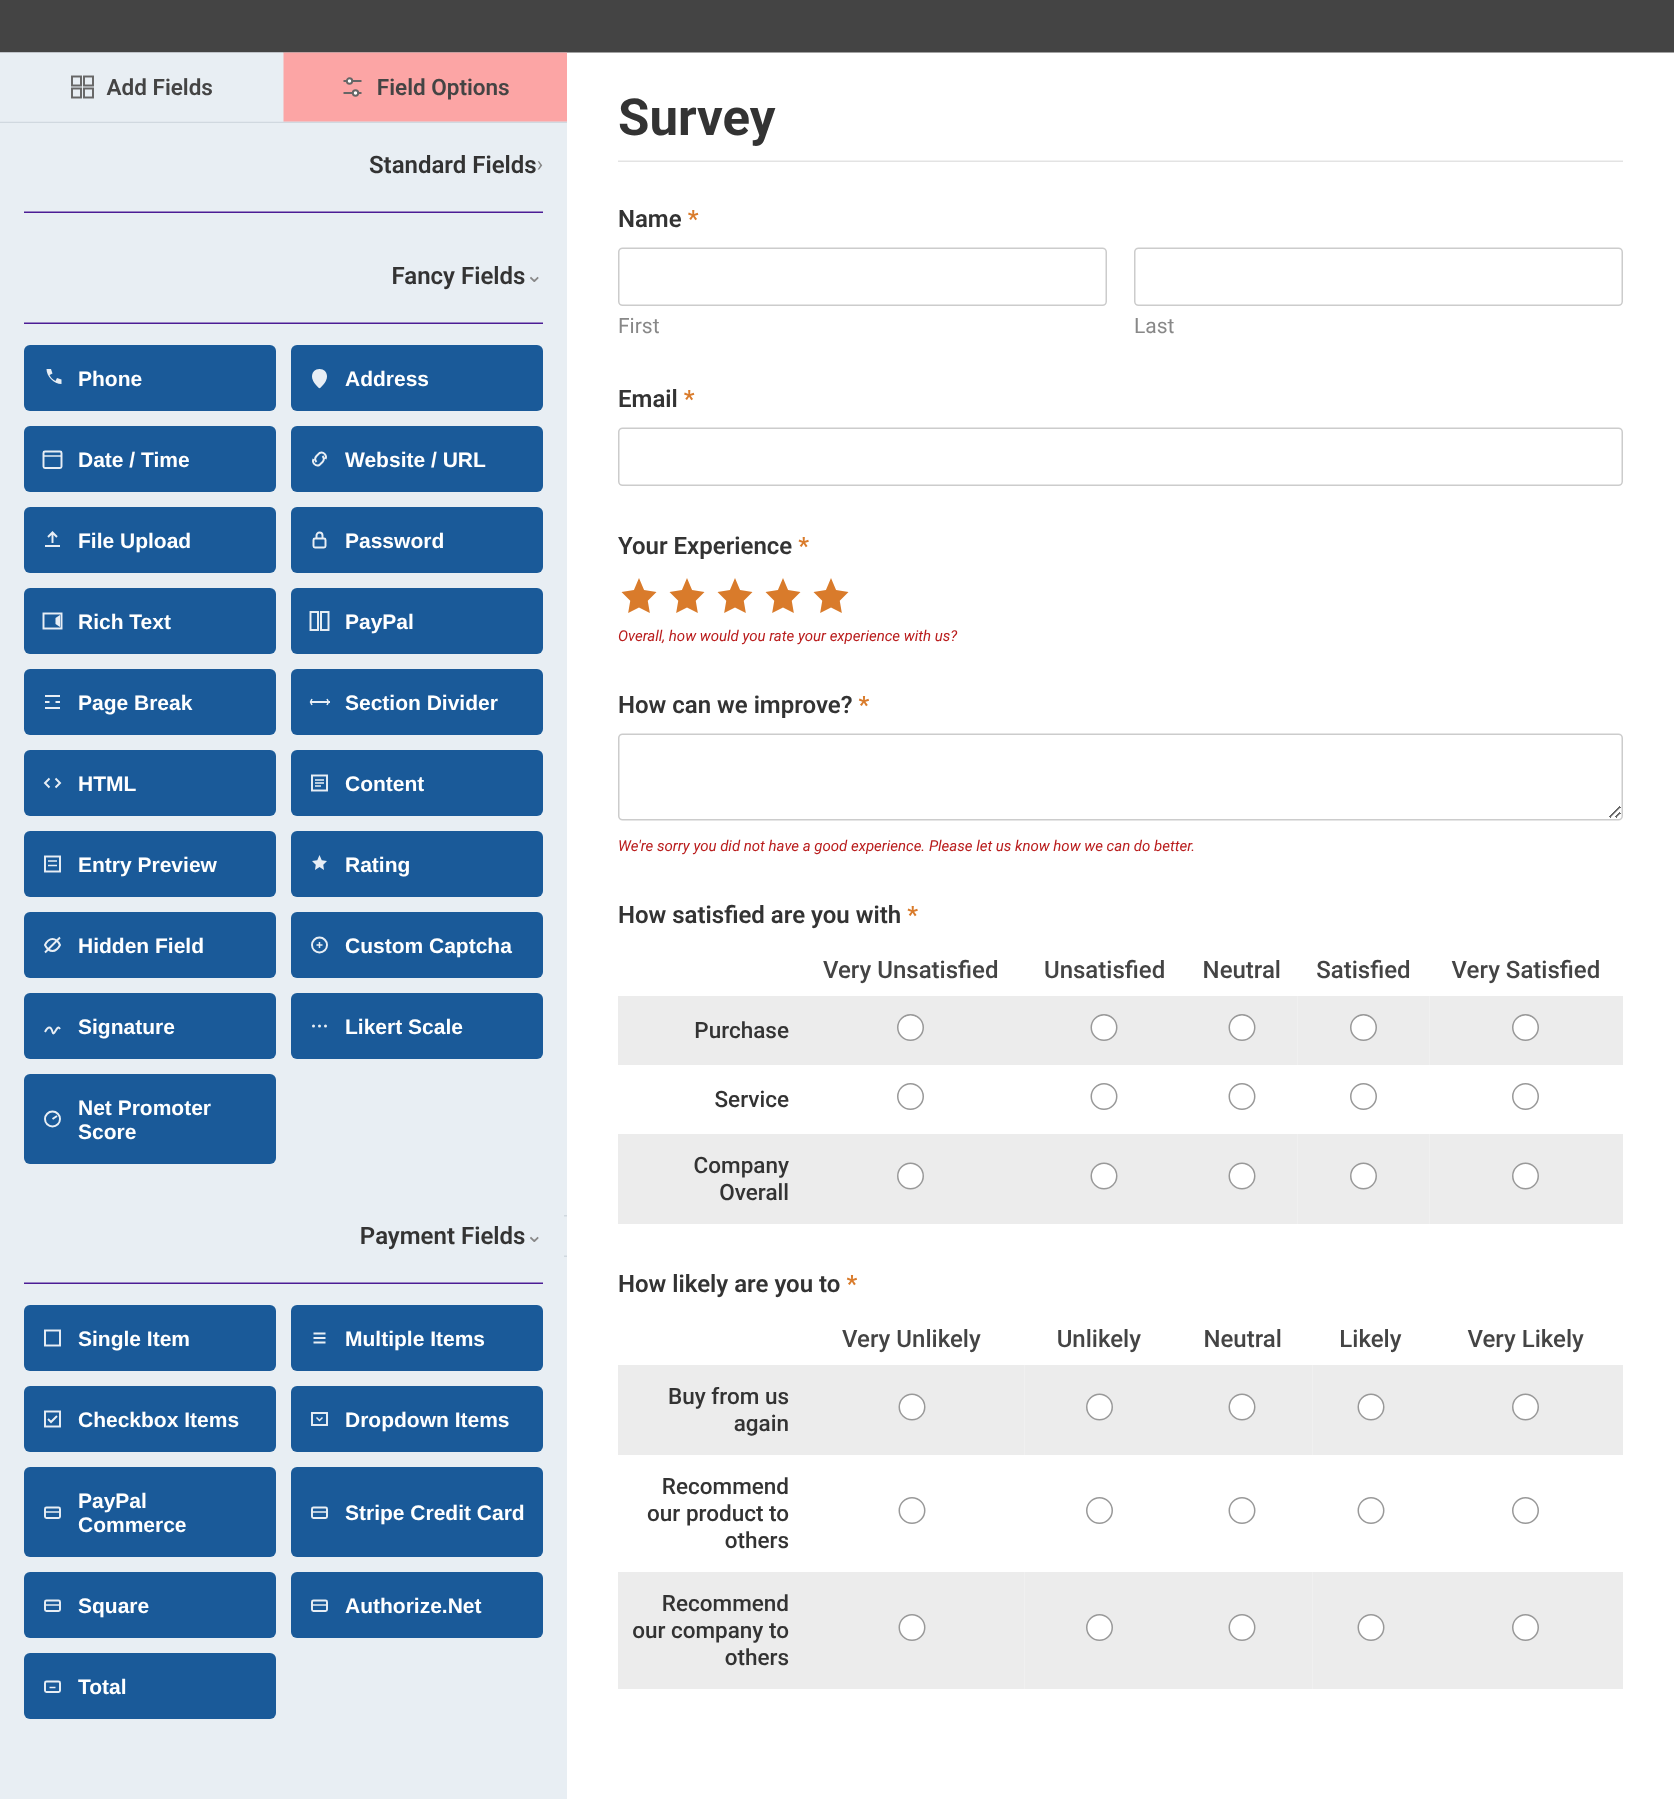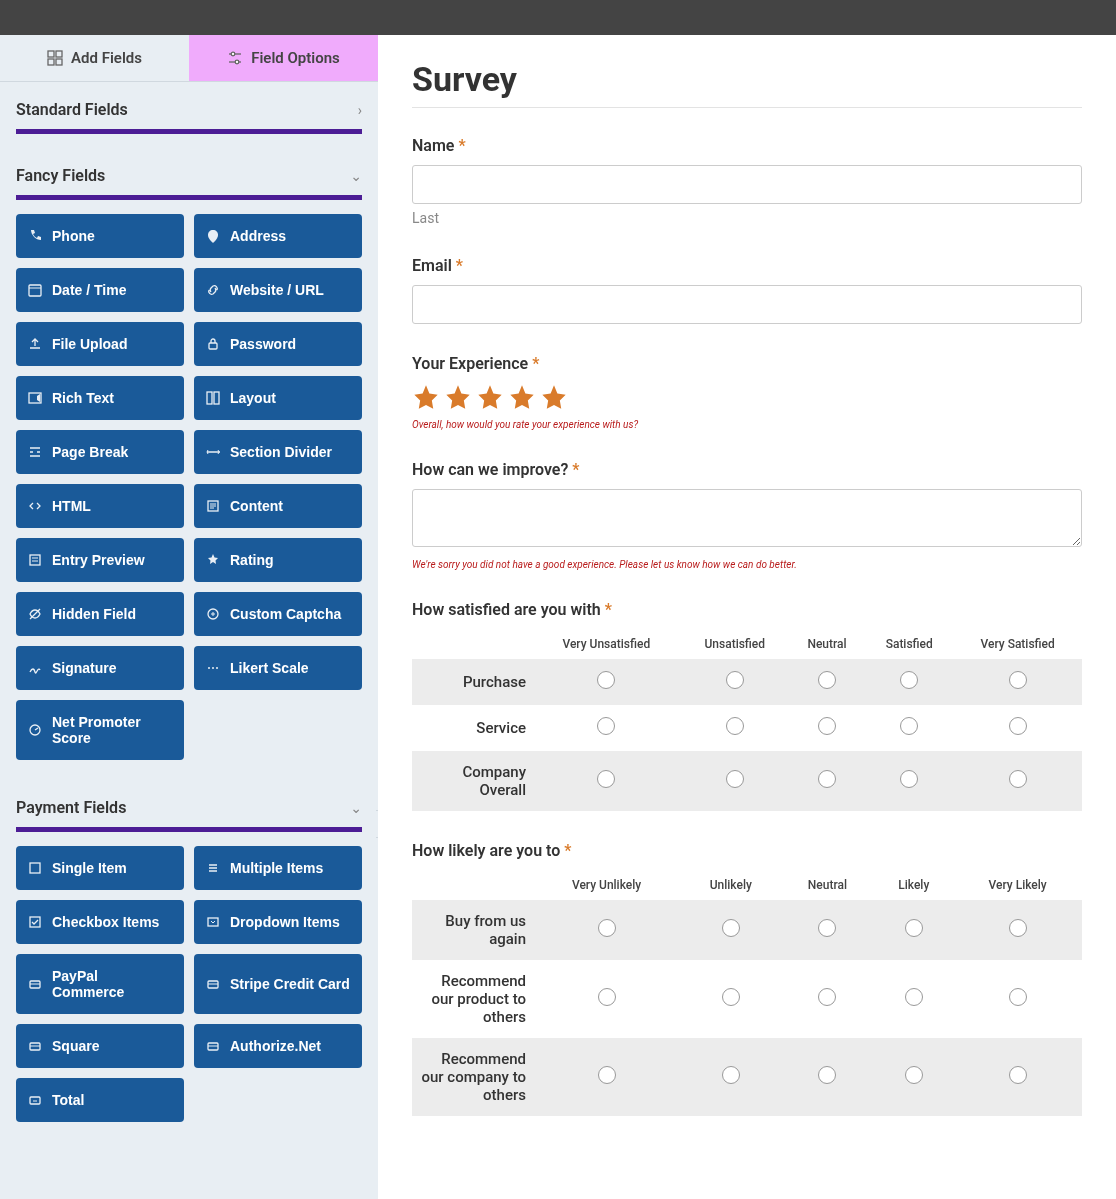--- a/index.html
+++ b/index.html
@@ -2,45 +2,45 @@
 <html><head>
 <meta charset="utf-8">
 <style>
 * { box-sizing: border-box; margin: 0; padding: 0; }
 body { font-family: -apple-system, BlinkMacSystemFont, "Segoe UI", Roboto, sans-serif; background: #444; overflow-x: hidden; }
 .wrap { display: flex; width: 1116px; min-height: 1199px; margin-top: 35px; }
 .sidebar { width: 378px; background: #e8eef3; display: flex; flex-direction: column; }
 .tabs { display: flex; border-bottom: 1px solid #d0d8df; }
 .tab { flex:1; padding: 14px 10px; font-size: 15px; font-weight: 600; color: #444; display: flex; align-items: center; justify-content: center; gap: 8px; cursor: pointer; }
 .tab.active { background: #e8eef3; }
-.tab:not(.active) { background: #f0abfc; }
+.tab:not(.active) { background: #fca5a5; }
 .tab svg { width: 16px; height: 16px; }
 .panel { padding: 0 16px; }
-.section-head { display: flex; align-items: center; justify-content: space-between; padding: 18px 0 10px; border-bottom: 5px solid #4c1d95; margin-bottom: 14px; cursor: pointer; }
+.section-head { display: flex; align-items: center; justify-content: flex-end; padding: 18px 0 22px; border-bottom: 1px solid #4c1d95; margin-bottom: 14px; cursor: pointer; }
 .section-head h3 { font-size: 16px; font-weight: 600; color: #333; }
 .chev { color: #888; font-size: 14px; }
 .field-grid { display: grid; grid-template-columns: 1fr 1fr; gap: 10px; margin-bottom: 20px; }
 .field-btn { background: #1a5a99; color: #fff; border: none; border-radius: 4px; padding: 14px 12px; font-size: 14px; font-weight: 700; display: flex; align-items: center; gap: 10px; cursor: pointer; text-align: left; }
 .field-btn svg { width: 14px; height: 14px; flex-shrink: 0; opacity: 0.9; }
 .collapse-handle { position: absolute; left: 376px; top: 810px; width: 14px; height: 28px; background: #e8eef3; border-radius: 0 4px 4px 0; display:flex; align-items:center; justify-content:center; color:#888; cursor:pointer; border:1px solid #d0d8df; border-left:none; font-size:11px; }
 .preview { flex: 1; background: #fff; padding: 24px 34px; position: relative; }
 .form-title { font-size: 34px; font-weight: 700; color: #333; padding-bottom: 8px; border-bottom: 1px solid #e3e3e3; margin-bottom: 28px; }
 .form-field { margin-bottom: 30px; }
 .fl { font-size: 16px; font-weight: 600; color: #333; display: block; margin-bottom: 10px; }
 .req { color: #d97b2b; margin-left: 4px; }
 .name-row { display: flex; gap: 18px; }
 .name-col { flex:1; }
 .input { width: 100%; padding: 10px 12px; border: 1px solid #ccc; border-radius: 3px; font-size: 15px; }
 .sub { font-size: 14px; color: #888; margin-top: 6px; }
 .help { font-size: 10px; color: #b91c1c; margin-top: 8px; font-style: italic; }
 .stars { display: flex; gap: 4px; margin-bottom: 4px; }
 .star { width: 28px; height: 28px; fill: #d97b2b; }
 .textarea { width: 100%; min-height: 58px; padding: 10px 12px; border: 1px solid #ccc; border-radius: 3px; font-size: 15px; resize: vertical; }
 .likert { width: 100%; border-collapse: collapse; }
-.likert th { font-size: 12px; font-weight: 500; color: #444; padding: 8px 6px; text-align: center; }
+.likert th { font-size: 16px; font-weight: 500; color: #444; padding: 8px 6px; text-align: center; }
 .likert th:first-child { width: 120px; }
 .likert td { padding: 12px 6px; font-size: 15px; color: #333; text-align: center; }
 .likert td:first-child { text-align: right; font-weight: 500; }
 .likert tbody tr:nth-child(odd) { background: #ececec; }
 .radio-circ { width: 18px; height: 18px; border: 1px solid #999; border-radius: 50%; display: inline-block; background: #fff; cursor: pointer; }
 </style>
 </head>
 <body>
 
 <div class="wrap">
@@ -120,21 +120,21 @@
               <rect x="1" y="2" width="12" height="10" fill="none" stroke="#fff" stroke-width="1.3"></rect>
               <path d="M9 5l3-2v8l-3-2" fill="#fff"></path>
             </svg>
             <span>Rich Text</span>
           </button>
           <button class="field-btn">
             <svg viewBox="0 0 14 14">
               <rect x="1" y="1" width="5" height="12" fill="none" stroke="#fff" stroke-width="1.3"></rect>
               <rect x="8" y="1" width="5" height="12" fill="none" stroke="#fff" stroke-width="1.3"></rect>
             </svg>
-            <span>Layout</span>
+            <span>PayPal</span>
           </button>
           <button class="field-btn">
             <svg viewBox="0 0 14 14">
               <path d="M2 3h10M2 11h10M2 7h3m4 0h3" stroke="#fff" stroke-width="1.3"></path>
             </svg>
             <span>Page Break</span>
           </button>
           <button class="field-btn">
             <svg viewBox="0 0 14 14">
               <path d="M1 7h12M3 7l-2 0m12 0l2 0" stroke="#fff" stroke-width="1.3"></path>
@@ -276,20 +276,24 @@
   </aside>
 
   <div class="collapse-handle">‹</div>
 
   <main class="preview">
     <h1 class="form-title">Survey</h1>
 
     <div class="form-field">
       <label class="fl"><span>Name</span><span class="req">*</span></label>
       <div class="name-row">
+        <div class="name-col">
+          <input class="input" style="">
+          <div class="sub">First</div>
+        </div>
         <div class="name-col">
           <input class="input" style="">
           <div class="sub">Last</div>
         </div>
       </div>
     </div>
 
     <div class="form-field">
       <label class="fl"><span>Email</span><span class="req">*</span></label>
       <input class="input" style="">

